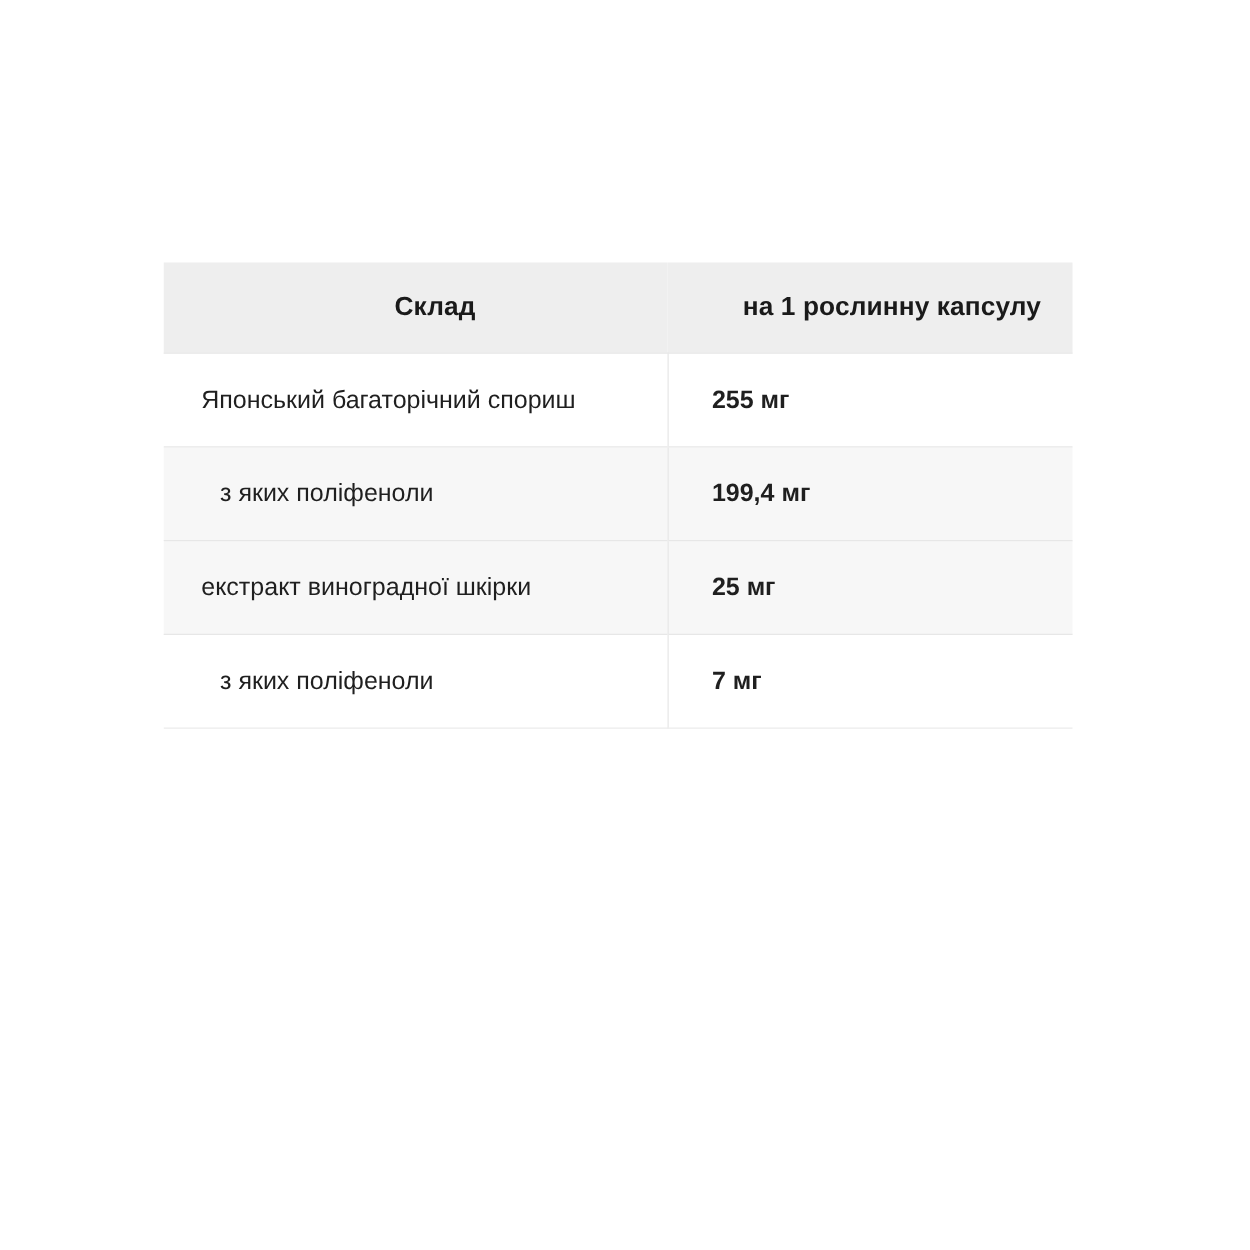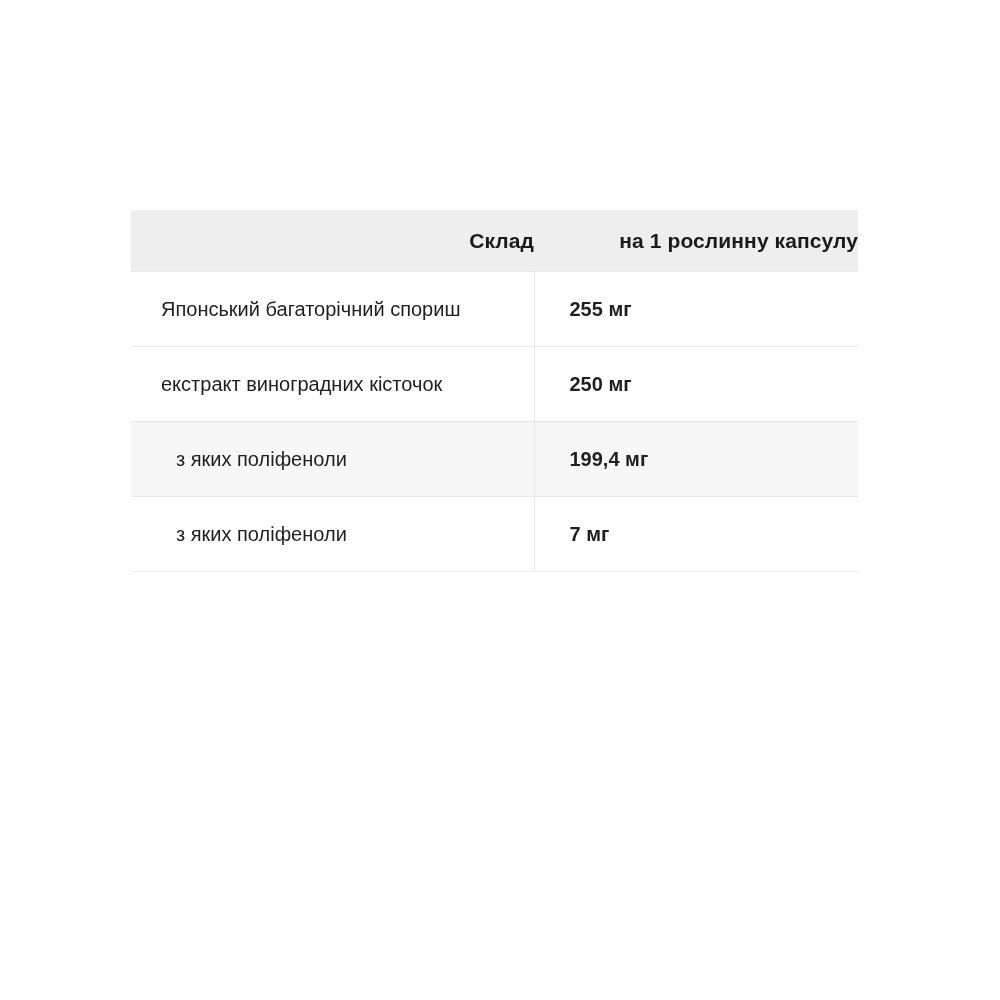--- a/index.html
+++ b/index.html
@@ -36,24 +36,24 @@
 
   #facts-table col.col-name  { width: 403px; }
   #facts-table col.col-value { width: 324px; }
 
   
   #facts-table thead tr {
     background: #eeeeee;
   }
 
   #facts-table thead th {
-    height: 61px;
+    height: 72px;
     padding: 0;
     margin: 0;
-    text-align: right;
+    text-align: center;
     vertical-align: middle;
     font-weight: bold;
     font-size: 21px;
     color: #1a1a1a;
     letter-spacing: 0.1px;
     border: none;
     white-space: nowrap;
   }
 
   #facts-table thead th.th-name  { padding-left: 31px; }
@@ -121,27 +121,27 @@
         <th class="th-name">Склад</th>
         <th class="th-value">на 1 рослинну капсулу</th>
       </tr>
     </thead>
 
     <tbody id="facts-body">
         <tr>
           <td class="td-name">Японський багаторічний спориш</td>
           <td class="td-value">255 мг</td>
         </tr>
-        <tr>
-          <td class="td-name">екстракт виноградних кісточок</td>
-          <td class="td-value">250 мг</td>
-        </tr>
         <tr class="alt">
           <td class="td-name indented">з яких поліфеноли</td>
           <td class="td-value">199,4 мг</td>
+        </tr>
+        <tr class="alt">
+          <td class="td-name">екстракт виноградної шкірки</td>
+          <td class="td-value">25 мг</td>
         </tr>
         <tr>
           <td class="td-name indented">з яких поліфеноли</td>
           <td class="td-value">7 мг</td>
         </tr>
       </tbody>
   </table>
 
 </div>
 

